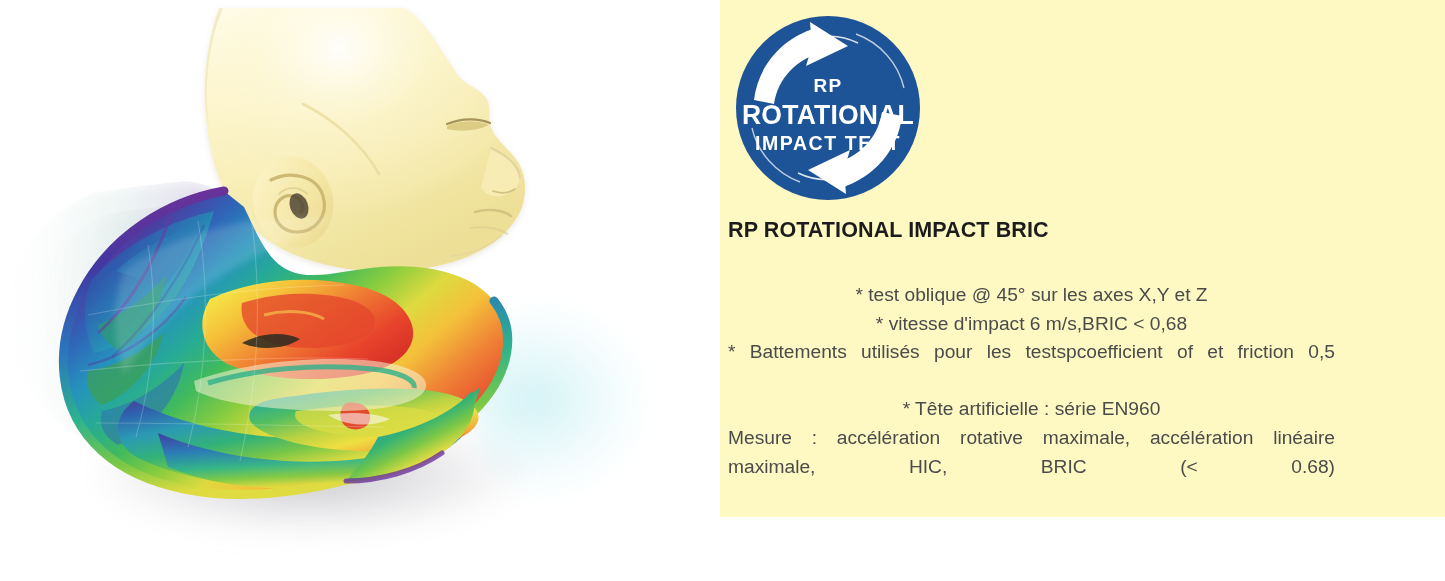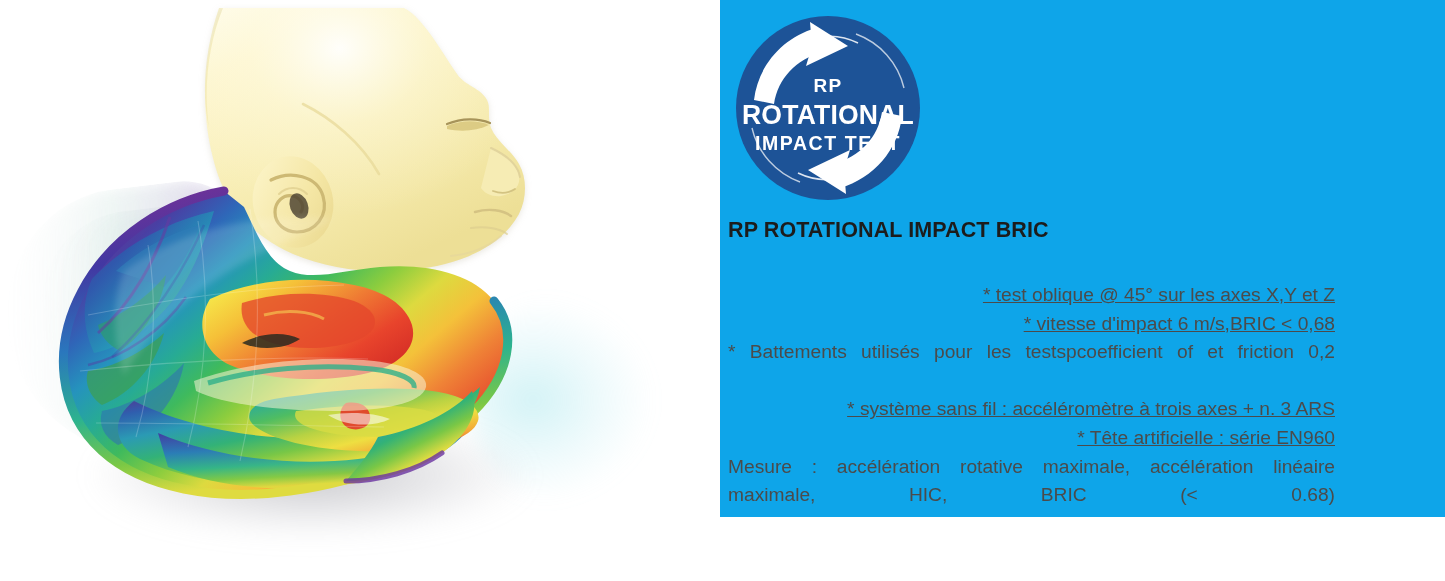--- a/index.html
+++ b/index.html
@@ -12,21 +12,21 @@
     width: 1445px;
     height: 581px;
     overflow: hidden;
     font-family: "Liberation Sans", sans-serif;
     -webkit-font-smoothing: antialiased;
   }
   #page {
     position: relative;
     width: 1445px;
     height: 517px;
-    background: #0ea5e9;
+    background: #fef9c3;
   }
 
   
   #figure-panel {
     position: absolute;
     left: 0; top: 0;
     width: 720px; height: 581px;
     overflow: hidden;
     background: #ffffff;
   }
@@ -152,22 +152,21 @@
     text-align: justify;
     text-justify: inter-word;
   }
   
   #spec-list .spec-line::after {
     content: "";
     display: inline-block;
     width: 100%;
   }
   #spec-list .spec-line.nojust {
-    text-align: right;
-    text-decoration: underline;
+    text-align: center;
   }
   #spec-list .spec-line.nojust::after { content: none; }
 </style>
 </head>
 <body>
 
 <div id="page">
 
   <div id="figure-panel">
     <div id="fea-scene">
@@ -423,20 +422,19 @@
       <text x="92" y="108" text-anchor="middle" fill="#ffffff" font-family="'Liberation Sans', sans-serif" font-size="27.5" font-weight="bold" letter-spacing="0.2" textLength="172" lengthAdjust="spacingAndGlyphs">ROTATIONAL</text>
 
       <text x="92" y="134" text-anchor="middle" fill="#ffffff" font-family="'Liberation Sans', sans-serif" font-size="19.5" font-weight="bold" letter-spacing="1.6">IMPACT TEST</text>
     </svg>
 
     <div id="section-title">RP ROTATIONAL IMPACT BRIC</div>
 
     <div id="spec-list">
       <span class="spec-line nojust">* test oblique @ 45° sur les axes X,Y et Z</span>
       <span class="spec-line nojust">* vitesse d'impact 6 m/s,BRIC &lt; 0,68</span>
-      <span class="spec-line">* Battements utilisés pour les testspcoefficient of et friction 0,2</span>
-      <span class="spec-line nojust">* système sans fil : accéléromètre à trois axes + n. 3 ARS</span>
+      <span class="spec-line">* Battements utilisés pour les testspcoefficient of et friction 0,5</span>
       <span class="spec-line nojust">* Tête artificielle : série EN960</span>
       <span class="spec-line">Mesure : accélération rotative maximale, accélération linéaire maximale, HIC, BRIC (&lt; 0.68)</span>
     </div>
 
   </div>
 </div>
 
 </body></html>

